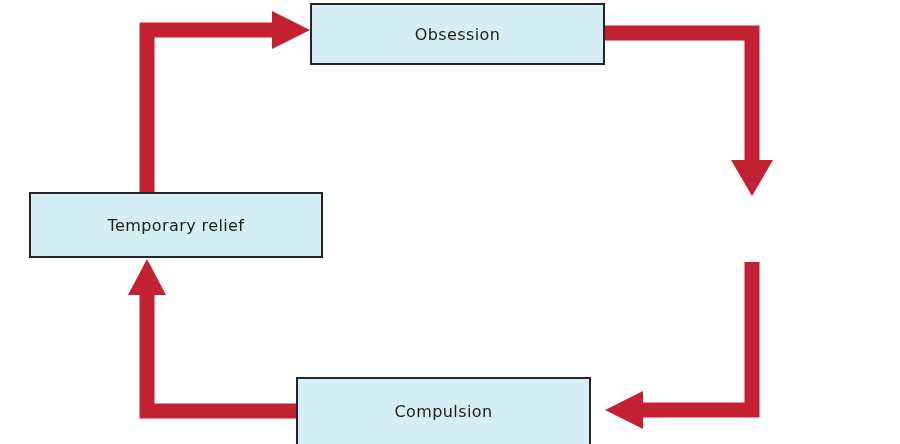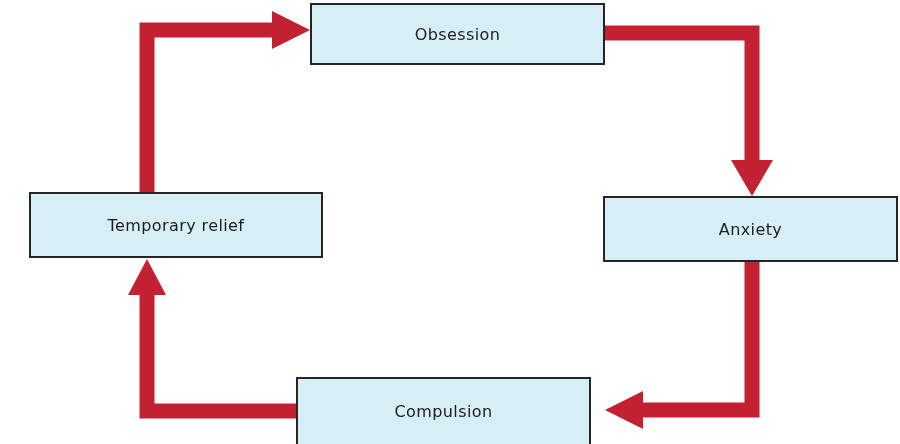--- a/index.html
+++ b/index.html
@@ -78,23 +78,20 @@
     <g>
       <polyline class="arrow-line" points="310,411 147,411 147,293"></polyline>
       <polygon class="arrow-head" points="128,295 166,295 147,259"></polygon>
     </g>
   </svg>
 
   <div class="node node-obsession">
     <span class="label">Obsession</span>
   </div>
 
-  <div class="node node-anxiety">
-    <span class="label">Anxiety</span>
-  </div>
 
   <div class="node node-compulsion">
     <span class="label">Compulsion</span>
   </div>
 
   <div class="node node-temporary-relief">
     <span class="label">Temporary relief</span>
   </div>
 
 </div>

